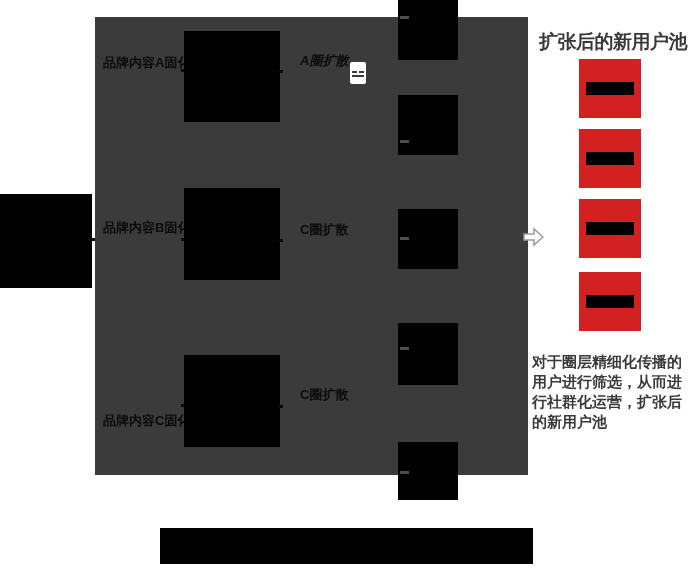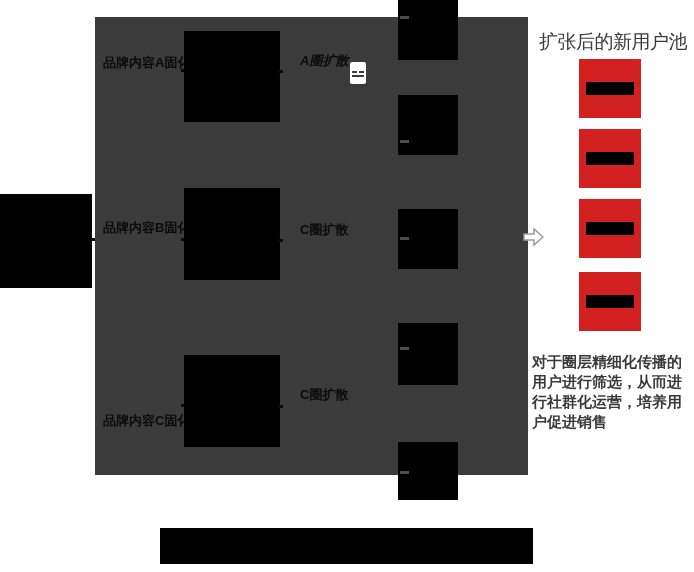--- a/index.html
+++ b/index.html
@@ -31,21 +31,21 @@
   
   .audience-box{position:absolute;left:398px;width:60px;background:#000;}
   .ab-1{top:0;height:60px;} .ab-2{top:95px;height:60px;} .ab-3{top:209px;height:60px;}
   .ab-4{top:323px;height:62px;} .ab-5{top:442px;height:58px;}
   .tiny-mark{position:absolute;width:9px;height:3px;background:#4d4d4d;}
 
   
   .flow-arrow{position:absolute;left:522px;top:226px;width:22px;height:22px;}
 
   
-  .pool-title{position:absolute;left:539px;top:29px;width:150px;color:var(--darktext,#3a3a3a);font-weight:normal;font-size:19px;white-space:nowrap;letter-spacing:-0.5px;}
+  .pool-title{position:absolute;left:539px;top:29px;width:150px;color:var(--darktext,#3a3a3a);font-weight:bold;font-size:19px;white-space:nowrap;letter-spacing:-0.5px;}
   .pool-box{position:absolute;left:579px;width:62px;height:59px;background:var(--red,#d32121);}
   .pb-1{top:59px;} .pb-2{top:129px;} .pb-3{top:199px;} .pb-4{top:272px;}
   .pool-bar{position:absolute;left:7px;top:23px;width:48px;height:13px;background:#000;}
 
   .pool-desc{position:absolute;left:532px;top:352px;width:162px;color:var(--darktext,#3a3a3a);font-weight:bold;font-size:15px;line-height:20px;word-break:break-all;}
 
   
   .bottom-bar{position:absolute;left:160px;top:528px;width:373px;height:36px;background:#000;}
 </style>
 </head>
@@ -104,17 +104,17 @@
   <div class="pool-box pb-2">
       <div class="pool-bar"></div>
     </div>
   <div class="pool-box pb-3">
       <div class="pool-bar"></div>
     </div>
   <div class="pool-box pb-4">
       <div class="pool-bar"></div>
     </div>
 
-  <div class="pool-desc">对于圈层精细化传播的用户进行筛选，从而进行社群化运营，培养用户促进销售</div>
+  <div class="pool-desc">对于圈层精细化传播的用户进行筛选，从而进行社群化运营，扩张后的新用户池</div>
 
   <div class="bottom-bar"></div>
 
 </div>
 
 </body></html>

